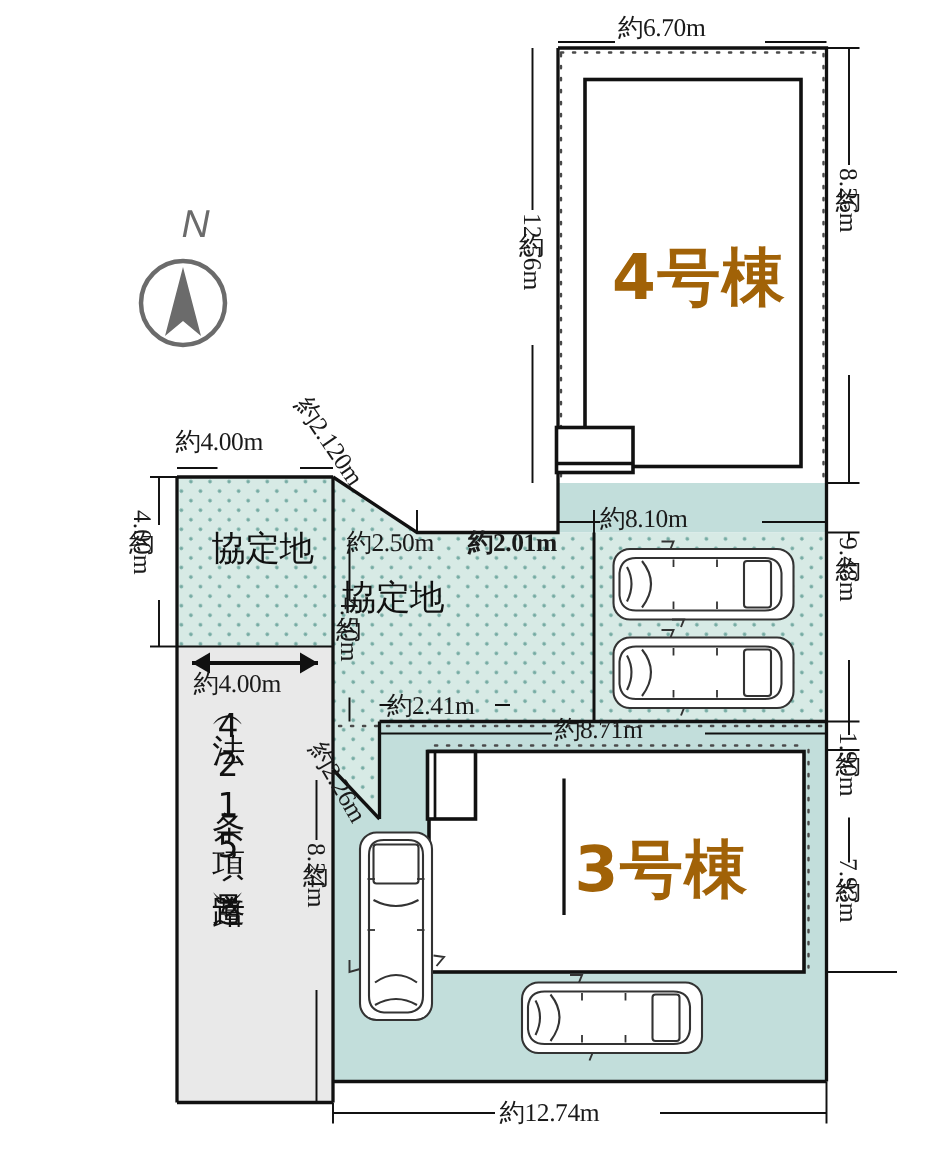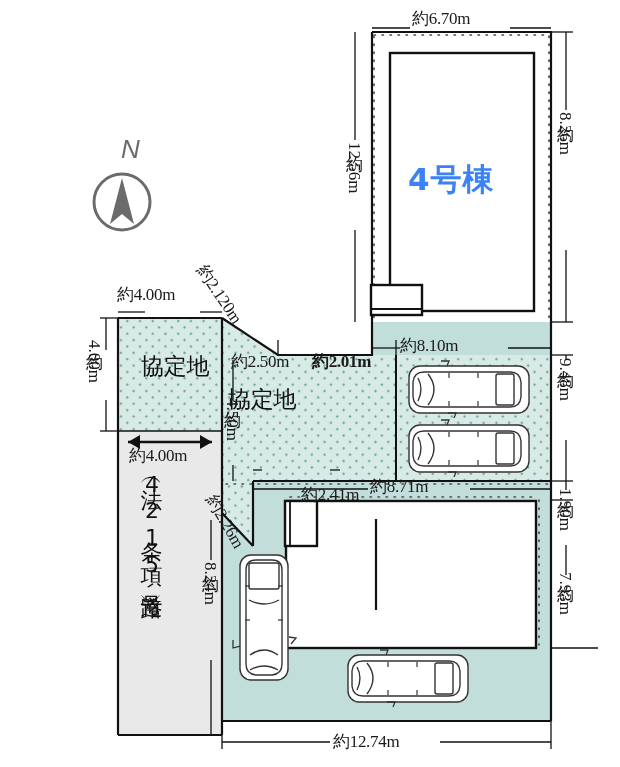--- a/index.html
+++ b/index.html
@@ -44,24 +44,24 @@
     text-orientation: mixed;
     letter-spacing: 0px;
   }
   .kyoteichi {
     font-size: 23px;
     font-family: "DejaVu Sans", "Liberation Sans", sans-serif;
     font-weight: 400;
     color: #111;
   }
   .bldg-label {
-    font-size: 31px;
+    font-size: 42px;
     font-weight: bold;
     font-family: "DejaVu Sans", "Liberation Sans", sans-serif;
-    color: #3b82f6;
+    color: #a16207;
     letter-spacing: 1px;
   }
   .road-label {
     font-size: 22px;
     font-family: "DejaVu Sans", "Liberation Sans", sans-serif;
     color: #111;
     writing-mode: vertical-rl;
     text-orientation: upright;
     line-height: 1.02;
     letter-spacing: 1px;
@@ -327,34 +327,35 @@
   <div class="lbl dim" style="left:231px; top:353px;">約2.50m</div>
 
   <div class="lbl dim" style="left:312px; top:353px;font-weight:bold;">約2.01m</div>
 
   <div class="lbl kyoteichi" style="left:228px; top:388px;">協定地</div>
 
   <div class="lbl dim vert" style="left:224px; top:398px;">約4.50m</div>
 
   <div class="lbl dim" style="left:129px; top:447px;">約4.00m</div>
 
-  <div class="lbl dim" style="left:258px; top:486px;margin-left:43px;">約2.41m</div>
+  <div class="lbl dim" style="left:258px; top:462px;">約2.41m</div>
 
   <div class="lbl dim rot-diag-2" style="left:218px; top:492px;">約2.26m</div>
 
   <div class="lbl road-label" style="left:140px; top:470px; height:265px;">（法42条1項5号道路）</div>
 
   <div class="lbl dim vert" style="left:202px; top:562px;">約8.24m</div>
 
   <div class="lbl dim" style="left:400px; top:337px;">約8.10m</div>
 
   <div class="lbl dim vert" style="left:557px; top:358px;">約9.48m</div>
 
   <div class="lbl dim" style="left:370px; top:478px;font-family:Liberation Serif, serif;">約8.71m</div>
 
   <div class="lbl dim vert" style="left:557px; top:488px;">約1.90m</div>
 
+  <div class="lbl bldg-label" style="left:383px; top:559px;">3号棟</div>
 
   <div class="lbl dim vert" style="left:557px; top:572px;">約7.93m</div>
 
   <div class="lbl dim" style="left:333px; top:733px;">約12.74m</div>
 
 </div>
 
 </body></html>

